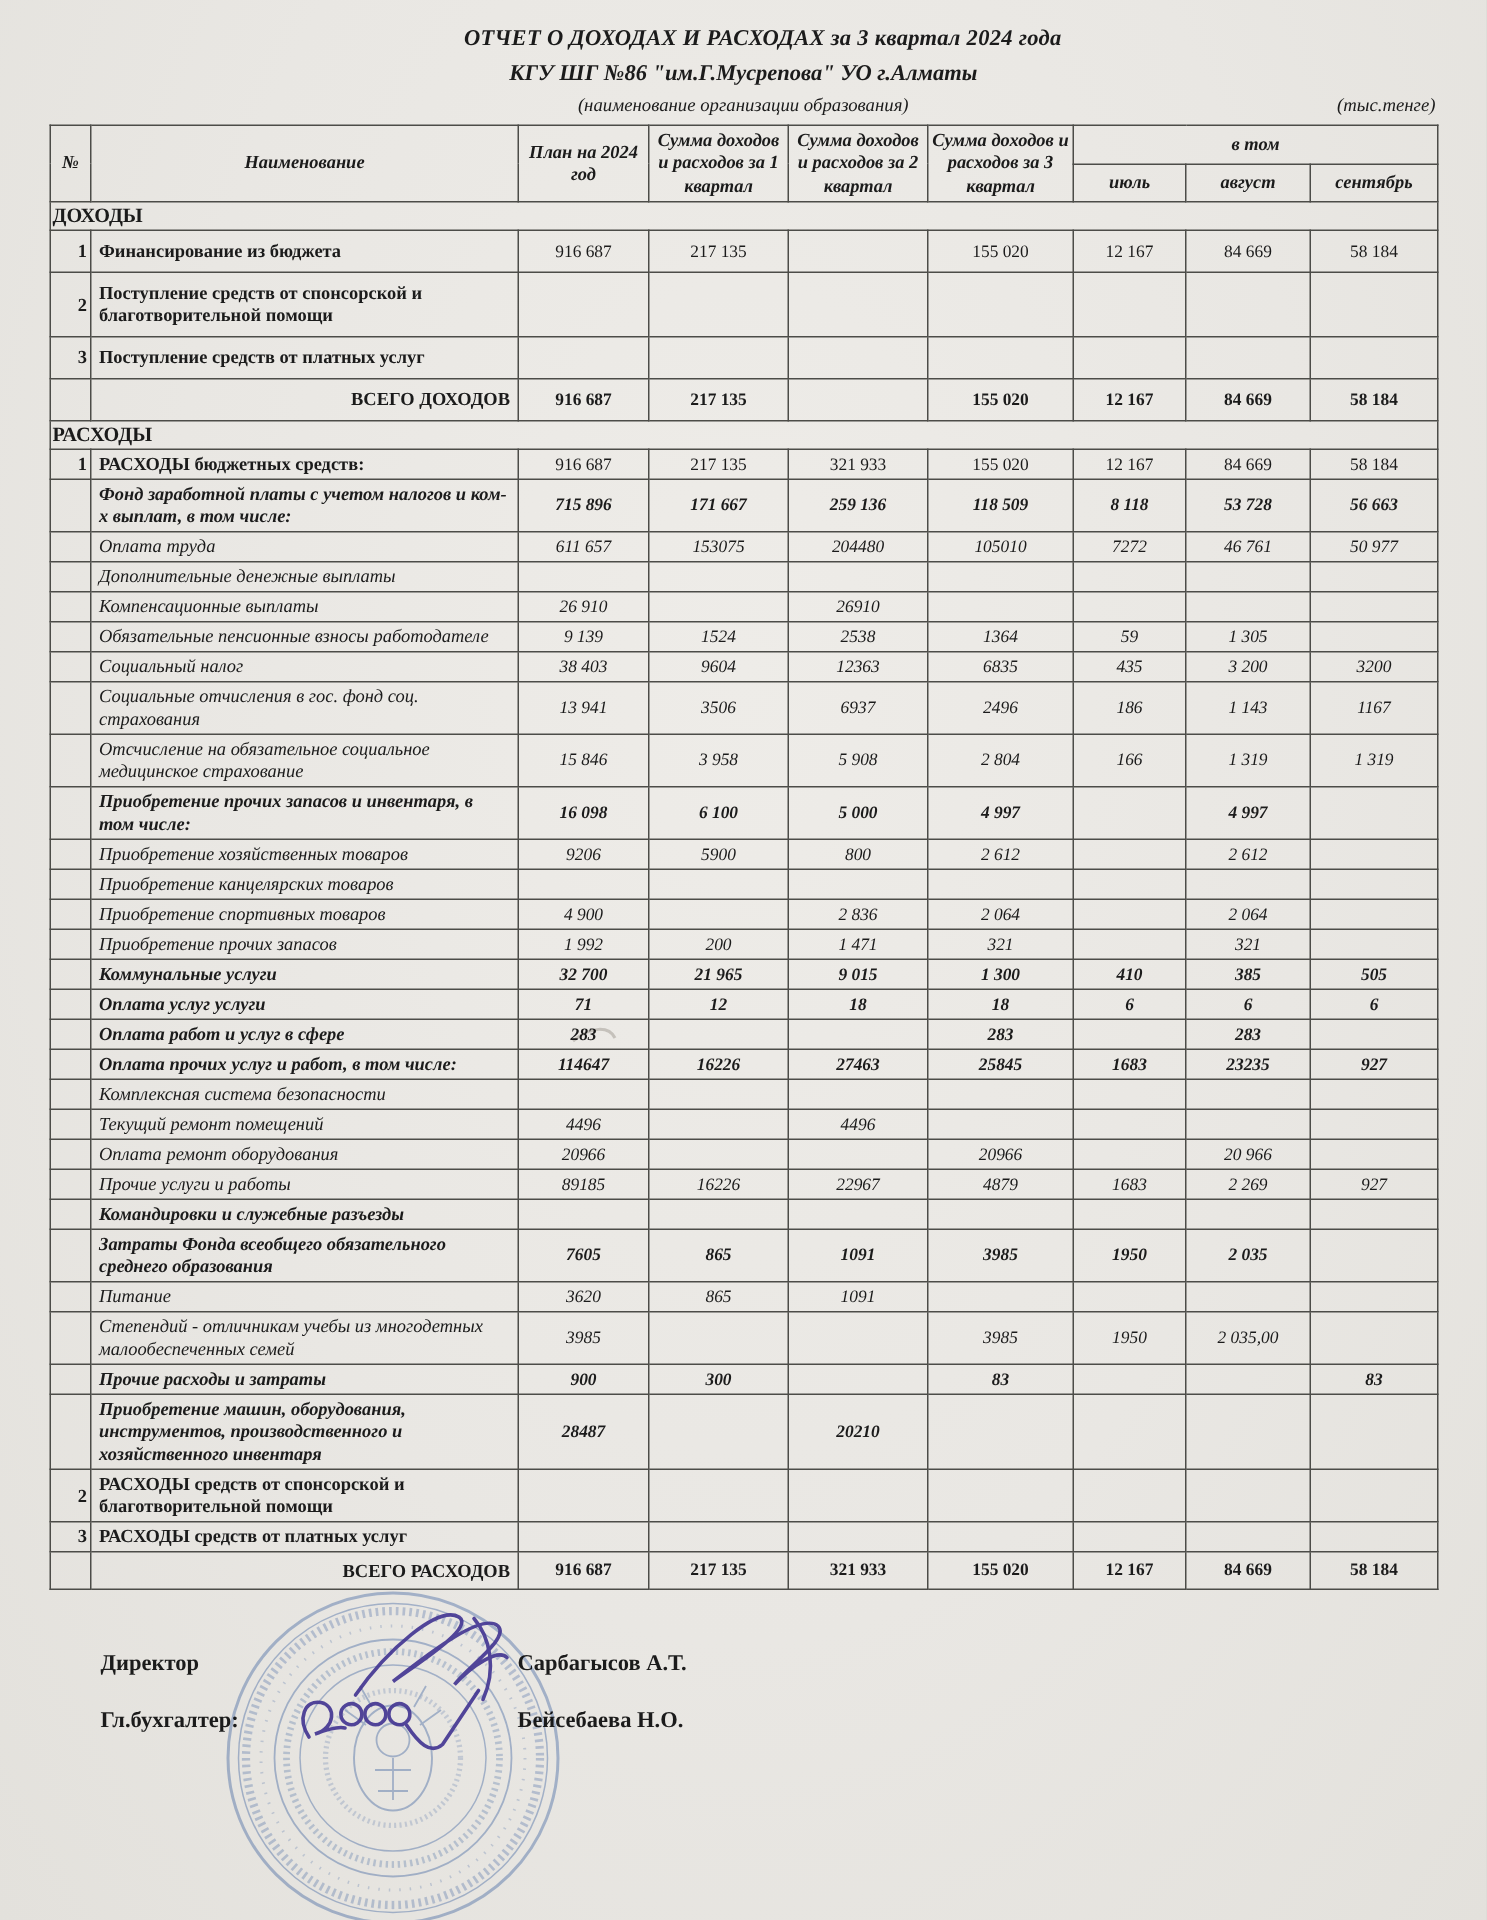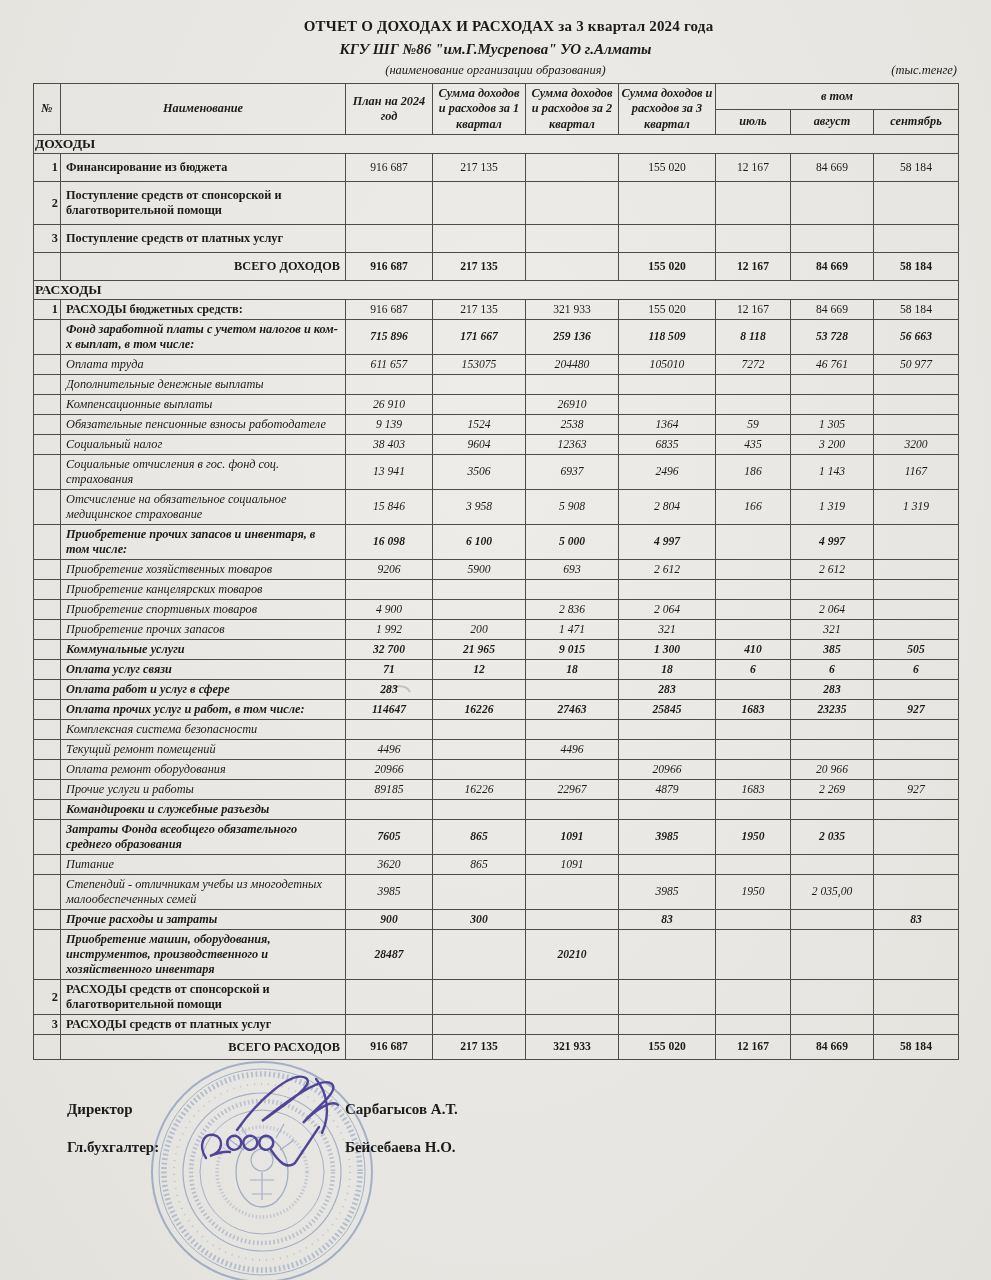--- a/index.html
+++ b/index.html
@@ -3,21 +3,21 @@
 <meta charset="utf-8">
 <style>
   * { margin:0; padding:0; box-sizing:border-box; }
   html,body { background:#d8d6d2; }
   .page {
     position:relative; width:991px; height:1280px; margin:0 auto; overflow:hidden;
     background: radial-gradient(ellipse at 50% 35%, #eeece8 0%, #e9e7e3 55%, #e3e1dc 100%);
     font-family:"Liberation Serif","DejaVu Serif",serif; color:#1b1b1b;
   }
   .doc-head { padding-top:18px; text-align:center; }
-  .doc-title { font-size:15px; font-weight:bold; letter-spacing:.2px;margin-left:26px; }
+  .doc-title { font-size:15px; font-weight:bold; font-style:italic; letter-spacing:.2px;margin-left:26px; }
   .doc-subtitle { font-size:15px; font-weight:bold; font-style:italic; margin-top:6px; }
   .caption-row { position:relative; height:18px; margin-top:5px; font-style:italic; font-size:12.5px; }
   .org-caption { position:absolute; left:0; right:0; text-align:center; }
   .unit-caption { position:absolute; right:34px; top:0;font-family:Liberation Serif, serif; }
 
   table.report { width:925px; margin:2px 0 0 33px; border-collapse:collapse; table-layout:fixed; }
   table.report td, table.report th { border:1px solid #4c4c48; vertical-align:middle; }
   thead th { font-weight:bold; font-style:italic; font-size:12.3px; text-align:center; padding:2px 2px; line-height:1.25; }
   td.section-label { font-weight:bold; font-size:13.5px; font-style:normal; padding:1px; }
   td.num  { text-align:right; font-size:12.3px; padding:1px 2px 1px 0; vertical-align:top; }
@@ -241,21 +241,21 @@
           <td class="val">4 997</td>
           <td class="val"></td>
           <td class="val">4 997</td>
           <td class="val"></td>
         </tr>
         <tr class="s-it sec1">
           <td class="num"></td>
           <td class="name">Приобретение хозяйственных товаров</td>
           <td class="val">9206</td>
           <td class="val">5900</td>
-          <td class="val">693</td>
+          <td class="val">800</td>
           <td class="val">2 612</td>
           <td class="val"></td>
           <td class="val">2 612</td>
           <td class="val"></td>
         </tr>
         <tr class="s-it sec1">
           <td class="num"></td>
           <td class="name">Приобретение канцелярских товаров</td>
           <td class="val"></td>
           <td class="val"></td>
@@ -293,21 +293,21 @@
           <td class="val">32 700</td>
           <td class="val">21 965</td>
           <td class="val">9 015</td>
           <td class="val">1 300</td>
           <td class="val">410</td>
           <td class="val">385</td>
           <td class="val">505</td>
         </tr>
         <tr class="s-bi sec1">
           <td class="num"></td>
-          <td class="name">Оплата услуг связи</td>
+          <td class="name">Оплата услуг услуги</td>
           <td class="val">71</td>
           <td class="val">12</td>
           <td class="val">18</td>
           <td class="val">18</td>
           <td class="val">6</td>
           <td class="val">6</td>
           <td class="val">6</td>
         </tr>
         <tr class="s-bi sec1">
           <td class="num"></td>

